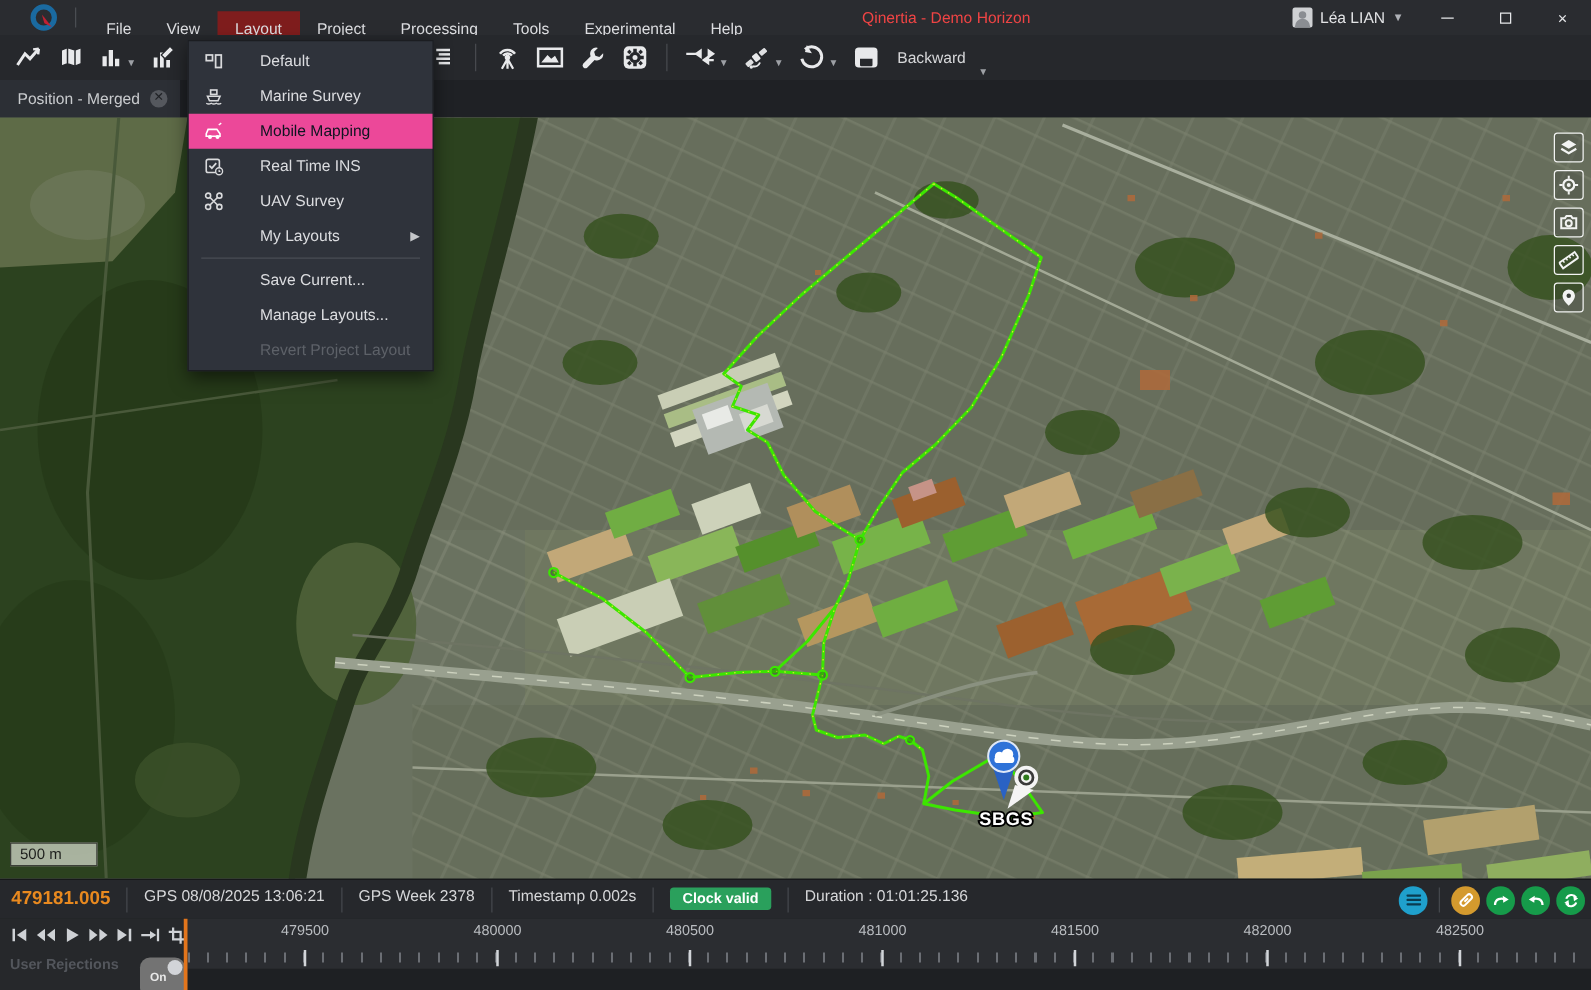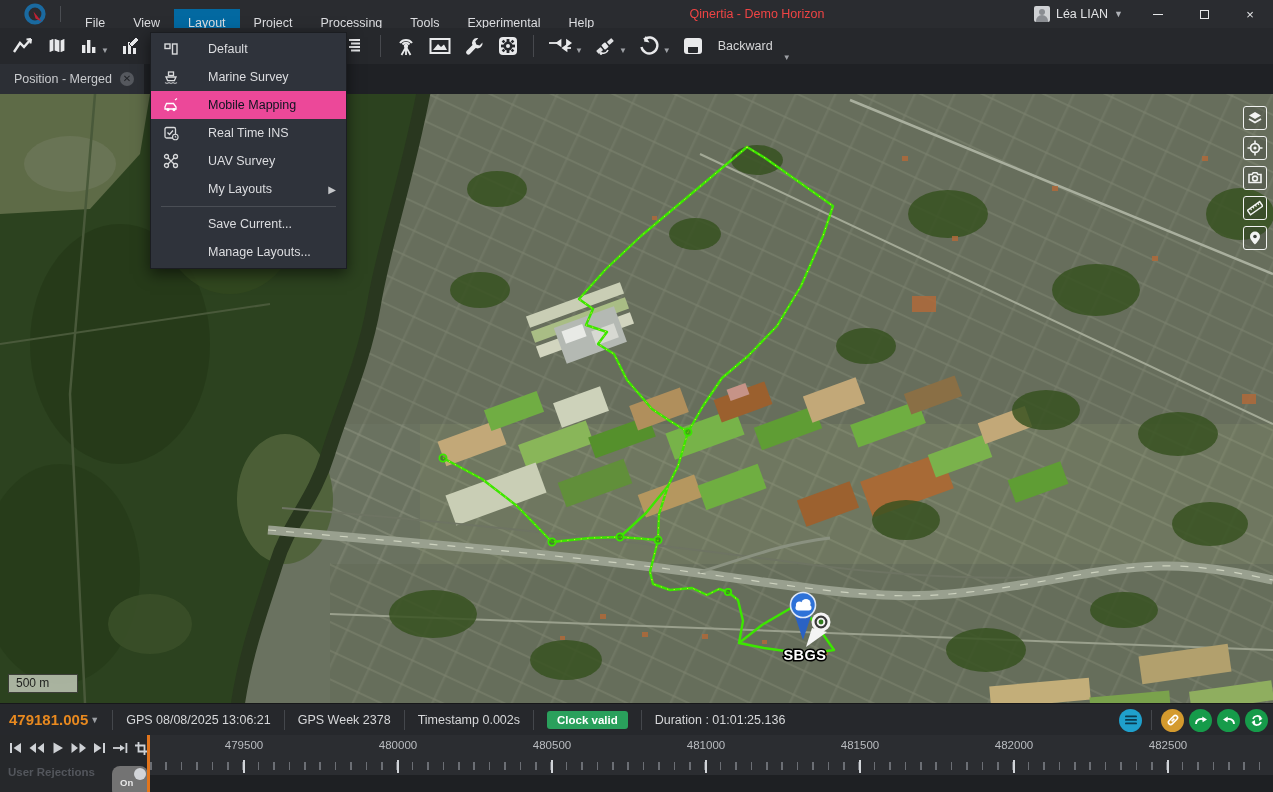--- a/index.html
+++ b/index.html
@@ -7,21 +7,21 @@
   #app {
     position:relative; width:1273px; height:792px; overflow:hidden;
     font-family:"Liberation Sans", sans-serif; color:#d6d7d9; background:#1e2023;
     -webkit-font-smoothing:antialiased;
   }
   
   .titlebar { position:absolute; left:0; top:0; width:1273px; height:28px; background:#2a2c30; display:flex; align-items:center; }
   .qlogo { width:26px; height:24px; margin-left:22px; }
   .tb-sep { width:1px; height:16px; background:#4a4d52; margin:0 10px 0 12px; }
   .menu-item { padding:0 14px; height:28px; line-height:28px; font-size:12.5px; color:#dcdde0; cursor:default;margin-top:18px; }
-  .menu-item.active { background:#0369a1; }
+  .menu-item.active { background:#7f1d1d; }
   .win-title { position:absolute; left:757px; transform:translateX(-50%); font-size:12.5px; color:#ef4444; }
   .user-box { position:absolute; right:150px; top:0; height:28px; display:flex; align-items:center; gap:6px; }
   .avatar { width:16px; height:16px; background:#cfd1d4; border-radius:2px; position:relative; overflow:hidden; }
   .avatar:before { content:""; position:absolute; left:5px; top:3px; width:6px; height:6px; border-radius:50%; background:#8a8d92; }
   .avatar:after { content:""; position:absolute; left:2px; top:9px; width:12px; height:8px; border-radius:6px 6px 0 0; background:#8a8d92; }
   .user-name { font-size:12.5px; color:#e2e3e5; }
   .caret { font-size:9px; color:#aeb1b6; }
   .win-controls { position:absolute; right:0; top:0; height:28px; display:flex; }
   .win-btn { width:46px; height:28px; display:flex; align-items:center; justify-content:center; color:#e6e7e9; font-size:13px; }
   .win-btn .minގ { display:block; width:10px; border-top:1.5px solid #e6e7e9; }
@@ -48,21 +48,21 @@
   .lm-item { height:28px; display:flex; align-items:center; font-size:12.5px; color:#dcdde0; position:relative; }
   .lm-icon { width:16px; height:16px; margin:0 0 0 12px; display:flex; align-items:center; justify-content:center; }
   .lm-label { margin-left:29px; }
   .lm-item.no-icon .lm-label { margin-left:57px; }
   .lm-item.highlight { background:#ec4899; color:#0d1420; }
   .lm-item.disabled { color:#5d6168; }
   .lm-sub { position:absolute; right:10px; font-size:10px; color:#c4c6c9; }
   .lm-sepr { height:1px; background:#4a4e55; margin:3px 10px; }
   
   .statusbar { position:absolute; left:0; top:703px; width:1273px; height:32px; background:#26282c; border-top:1px solid #17181a; display:flex; align-items:center; font-size:12.5px; }
-  .sb-item { padding:0 13px; height:20px; display:flex; align-items:center; gap:2px; border-right:1px solid #44474c; color:#d6d7d9; white-space:nowrap; }
+  .sb-item { padding:0 13px; height:20px; display:flex; align-items:flex-end; gap:20px; border-right:1px solid #44474c; color:#d6d7d9; white-space:nowrap;flex-direction:column; }
   .sb-item.no-border { border-right:none; }
   .sb-pos { color:#e8891f; font-weight:bold; font-size:15px; }
   .sb-caret { font-size:9px; color:#9da0a5; }
   .clock-badge { background:#2aa05c; color:#fff; font-size:11.5px; font-weight:bold; padding:3px 10px; border-radius:3px; }
   .sb-right { position:absolute; right:5px; top:0; height:32px; display:flex; align-items:center; gap:5px; }
   .circ { width:23px; height:23px; border-radius:50%; display:flex; align-items:center; justify-content:center; }
   .c-blue { background:#1fa0cc; }
   .c-orange { background:#d49a2e; }
   .c-green { background:#169b4a; }
   .sb-vsep { width:1px; height:20px; background:#44474c; margin:0 4px; }
@@ -513,20 +513,23 @@
       <span class="lm-label">My Layouts</span>
       <span class="lm-sub">▶</span>
     </div>
     <div class="lm-sepr"></div>
     <div class="lm-item no-icon">
       <span class="lm-label">Save Current...</span>
     </div>
     <div class="lm-item no-icon">
       <span class="lm-label">Manage Layouts...</span>
     </div>
+    <div class="lm-item no-icon disabled">
+      <span class="lm-label">Revert Project Layout</span>
+    </div>
   </div>
 
   <div class="statusbar">
     <div class="sb-item" style="padding-left:9px;">
       <span class="sb-pos">479181.005</span>
       <span class="sb-caret">▼</span>
     </div>
     <div class="sb-item">
         <span>GPS 08/08/2025 13:06:21</span>
       </div>

